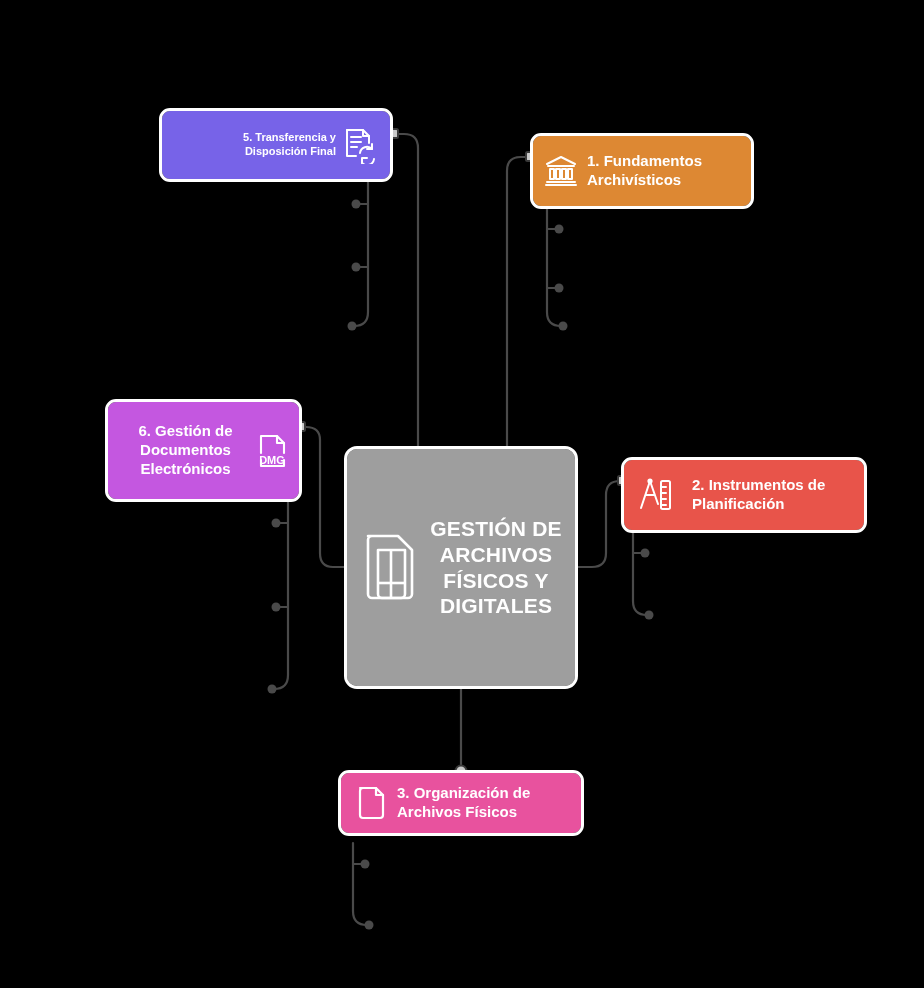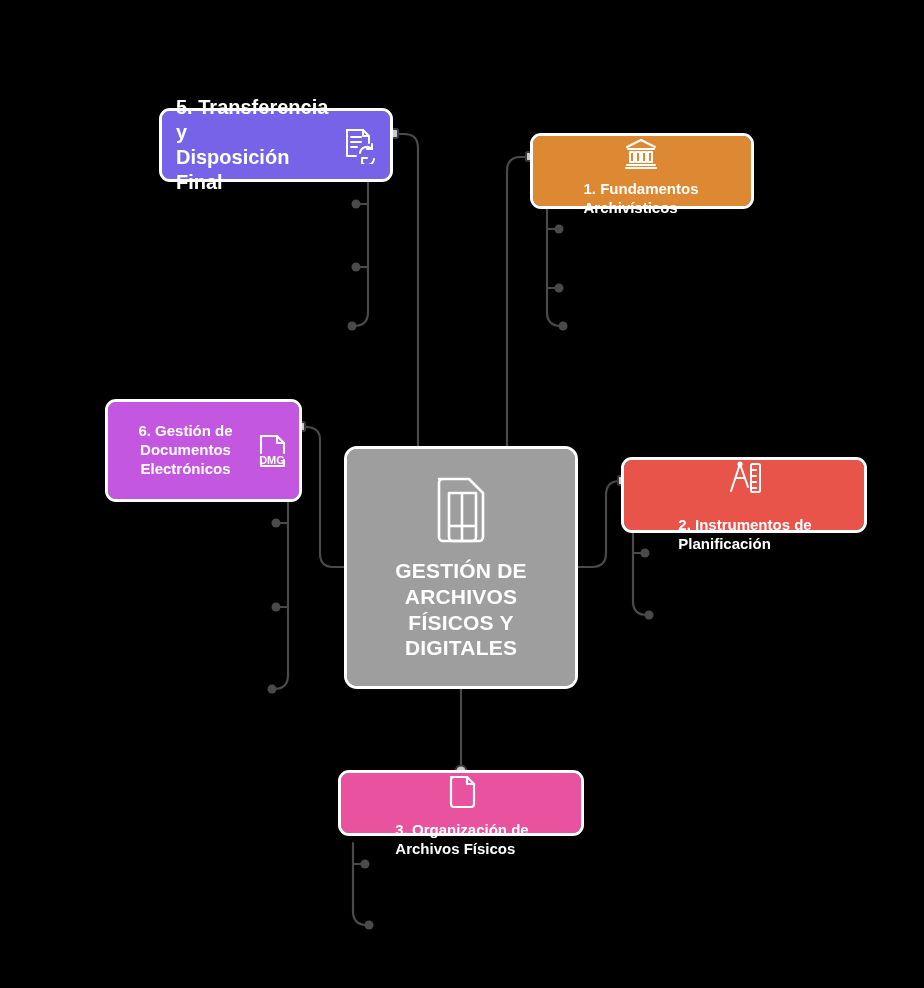--- a/index.html
+++ b/index.html
@@ -26,42 +26,40 @@
   .node {
     position: absolute;
     box-sizing: border-box;
     display: flex;
     align-items: center;
     border-radius: 8px;
     outline: 3px solid #ffffff;
     color: #ffffff;
     font-weight: bold;
     z-index: 5;
-    flex-direction: column;
   }
   .node .label {
     line-height: 1.25;
     white-space: pre-line;
   }
   .node .ico {
     flex: 0 0 auto;
     display: flex;
     align-items: flex-end;
     justify-content: center;
   }
 
   
   #center-node {
     left: 347px;
     top: 449px;
     width: 228px;
     height: 237px;
     background: #9e9e9e;
     border-radius: 10px;
-    flex-direction: column;
     justify-content: center;
     gap: 10px;
     padding: 14px 10px;
   }
   #center-node .label {
     font-size: 21px;
     text-align: center;
     letter-spacing: .2px;
     line-height: 1.22;
   }
@@ -80,21 +78,21 @@
   #node-3 .label { font-size: 15px; }
 
   #node-4 { left: 108px; top: 402px; width: 191px; height: 97px;
             background: #c457e0; padding: 0 10px 0 12px; gap: 4px;
             flex-direction: row-reverse; }
   #node-4 .label { font-size: 15px; text-align: center; flex: 1 1 auto; }
 
   #node-5 { left: 162px; top: 111px; width: 228px; height: 68px;
             background: #7763e8; padding: 0 12px 0 14px; gap: 6px;
             flex-direction: row-reverse; }
-  #node-5 .label { font-size: 20px; text-align: left; flex: 1 1 auto; }
+  #node-5 .label { font-size: 11px; text-align: right; flex: 1 1 auto; }
 </style>
 </head>
 <body>
 
 <div id="canvas">
 
   <svg id="wires" viewBox="0 0 924 988" xmlns="http://www.w3.org/2000/svg">
     <g fill="none" stroke="#4a4a4a" stroke-width="2.2" stroke-linecap="round">
 
       <path d="M 418 449 L 418 148 Q 418 134 404 134 L 394 134"></path>

